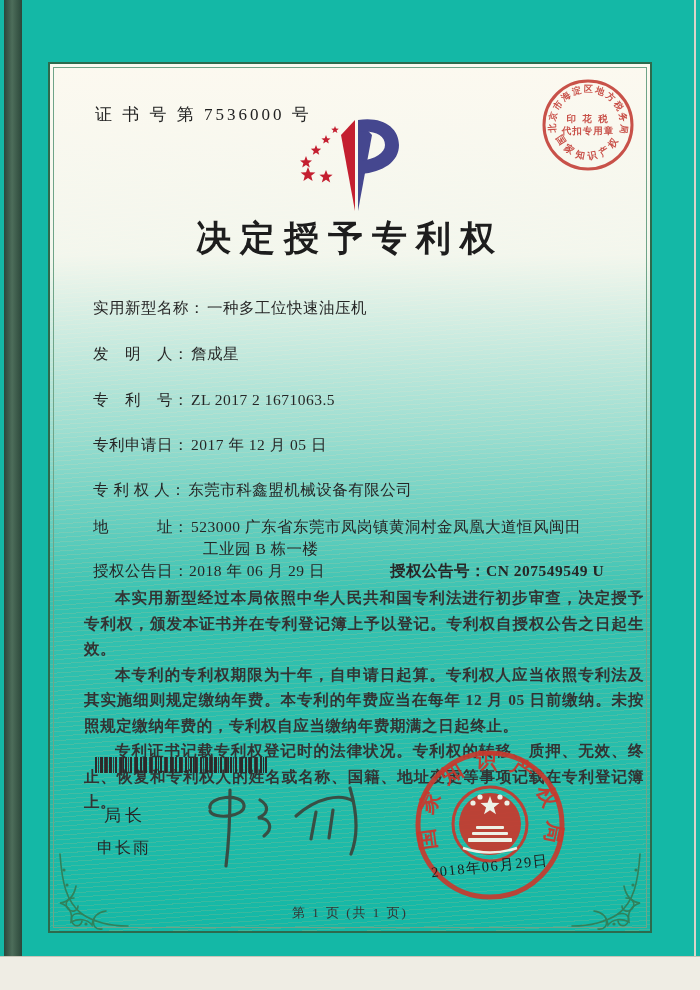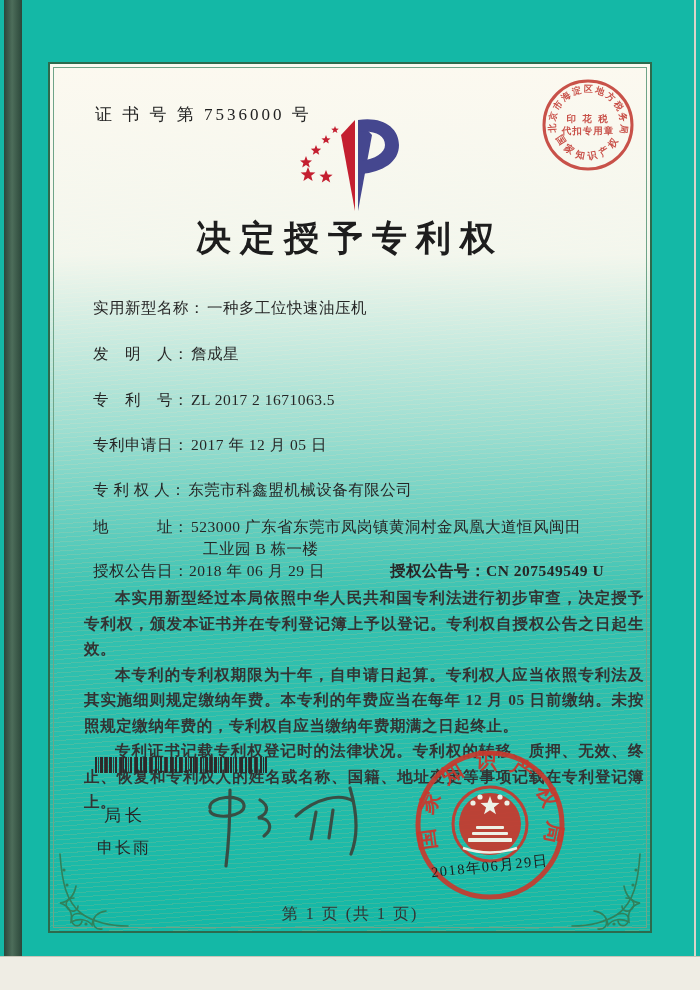--- a/index.html
+++ b/index.html
@@ -48,21 +48,21 @@
       repeating-linear-gradient(90deg,#3a3a3a 0 1px, transparent 1px 3px); }
 
   .signer-title { position:absolute; left:104px; top:804px; font-size:17px; letter-spacing:4px; color:#262626; }
   .signer-name  { position:absolute; left:97px; top:838px; font-size:16px; letter-spacing:2px; color:#262626; }
   .signature-svg { position:absolute; left:180px; top:772px; }
 
   .seal-svg { position:absolute; left:405px; top:740px; }
   .taxstamp-svg { position:absolute; left:540px; top:77px; opacity:.88; }
 
   .page-footer { position:absolute; left:0; top:904px; width:700px; text-align:center;
-    font-size:16px; letter-spacing:2px; color:#333; }
+    font-size:13px; letter-spacing:2px; color:#333; }
 
   .flourish-left  { position:absolute; left:52px;  top:852px; }
   .flourish-right { position:absolute; left:570px; top:852px; transform:scaleX(-1); }
 
   svg text { font-family:"Liberation Serif","DejaVu Serif",serif; }
 </style>
 </head>
 <body>
 
 <div id="canvas">

